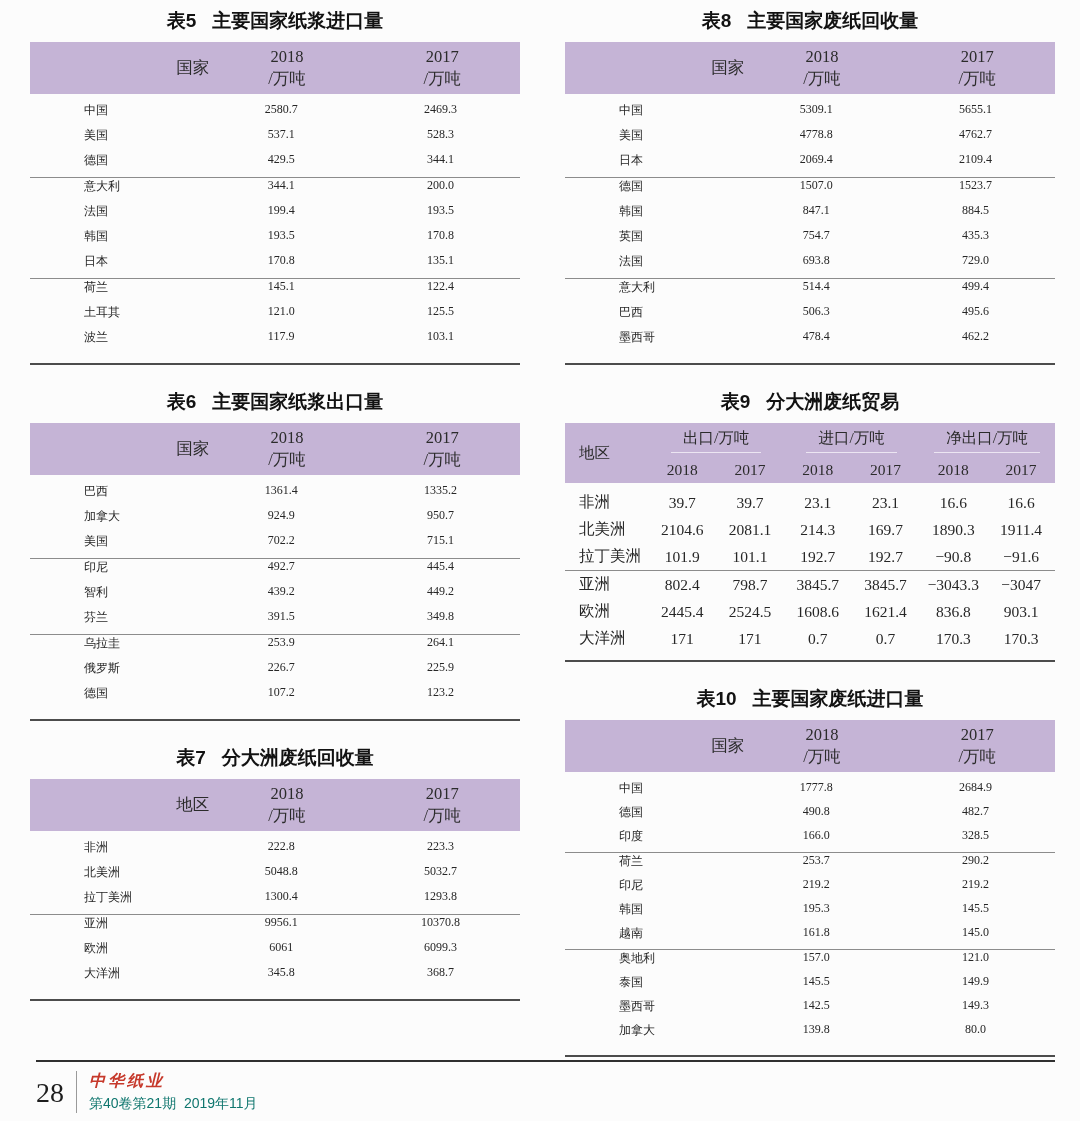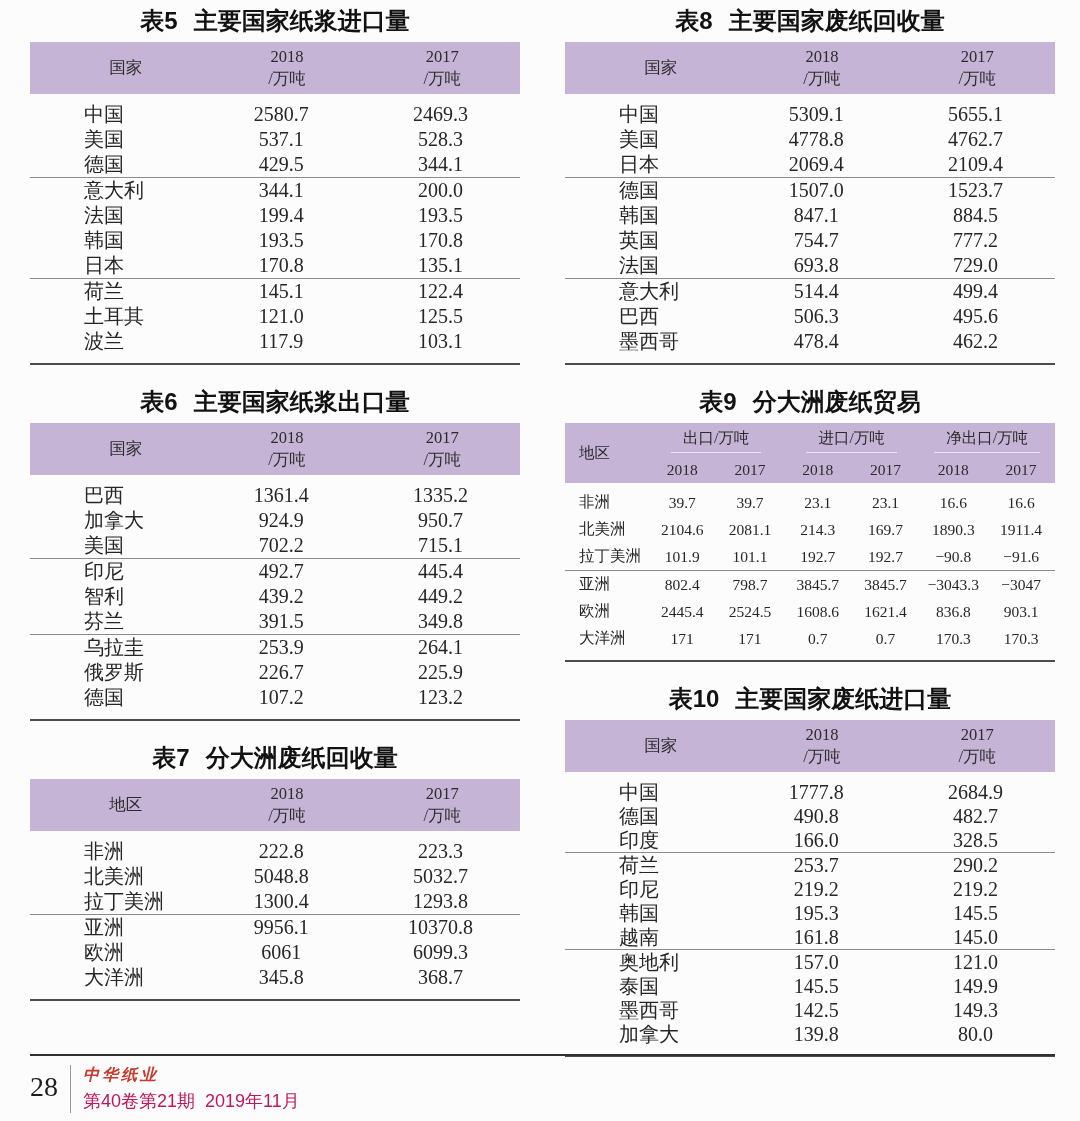--- a/index.html
+++ b/index.html
@@ -14,35 +14,35 @@
     color:#262626;
     overflow:hidden;
   }
   .page{position:relative;width:1080px;height:1121px;}
   .columns{display:flex;gap:45px;padding:6px 25px 0 30px;}
   .col{width:490px;flex:0 0 490px;}
 
   .table-block{margin-bottom:26px;}
   .tbl-title{
     font-family:"Liberation Sans","DejaVu Sans",sans-serif;
-    font-weight:700;font-size:24px;color:#121212;
+    font-weight:700;font-size:19px;color:#121212;
     text-align:center;line-height:22px;margin:4px 0 10px;
   }
   .tbl-title .tno{margin-right:16px;}
 
   
   .thead{
     background:var(--header-bg);height:52px;
     display:flex;align-items:center;
     font-size:16.5px;color:#2b2b2b;
   }
-  .thead .c0{width:35%;text-align:center;margin-left:12px;}
+  .thead .c0{width:35%;text-align:right;margin-left:12px;}
   .thead .cy{width:32.5%;text-align:center;line-height:1.35;}
   .tbody{padding:8px 0 9px;border-bottom:2px solid #4c4c4c;}
-  .trow{display:flex;align-items:center;height:25px;font-size:20px;}
+  .trow{display:flex;align-items:flex-start;height:25px;font-size:12px;}
   .trow.break{border-top:1px solid #8c8c8c;}
   .trow .c0{width:35%;padding-left:54px;box-sizing:border-box;}
   .trow .cy{width:32.5%;text-align:center;}
   #slot-table10 .trow{height:24px;}
 
   
   .thead9{
     background:var(--header-bg);height:60px;display:flex;
     font-size:15.5px;color:#2b2b2b;
   }
@@ -53,33 +53,33 @@
   .t9-group span{display:inline-block;padding:0 12px 3px;border-bottom:1px solid #ece5f2;}
   .t9-years{display:flex;align-items:center;height:26px;}
   .t9-year{width:16.666%;text-align:center;}
   .tbody9{padding:6px 0 8px;border-bottom:2px solid #4c4c4c;}
   .trow9{display:flex;align-items:center;height:27px;font-size:15.5px;}
   .trow9.break{border-top:1px solid #8c8c8c;}
   .trow9 .t9r{width:17%;padding-left:14px;box-sizing:border-box;}
   .trow9 .t9c{width:13.8333%;text-align:center;}
 
   
-  .footer{position:absolute;left:30px;right:25px;bottom:8px;}
+  .footer{position:absolute;left:36px;right:25px;bottom:8px;}
   .footer-rule{border-top:2px solid #303030;margin-bottom:9px;}
   .footer-content{display:flex;align-items:stretch;gap:12px;}
   .page-num{font-size:28px;line-height:1;padding-top:8px;color:#1e1e1e;}
   .v-divider{width:1px;background:#9a9a9a;}
   .journal-block{display:flex;flex-direction:column;justify-content:flex-end;gap:3px;}
   .logo{
     color:var(--logo-red);font-weight:700;font-style:italic;
     font-size:16px;letter-spacing:3px;
     font-family:"DejaVu Serif","Liberation Serif",serif;
   }
   .issue{
-    font-size:18px;color:#be185d;white-space:pre;
+    font-size:14px;color:#0f766e;white-space:pre;
     font-family:"Liberation Sans","DejaVu Sans",sans-serif;
   }
 </style>
 </head>
 <body>
 
 <div class="page">
   <div class="columns">
     <div class="col">
       <section class="table-block" id="slot-table5">
@@ -292,21 +292,21 @@
               <div class="cy">1523.7</div>
             </div>
             <div class="trow">
               <div class="c0">韩国</div>
               <div class="cy">847.1</div>
               <div class="cy">884.5</div>
             </div>
             <div class="trow">
               <div class="c0">英国</div>
               <div class="cy">754.7</div>
-              <div class="cy">777.2</div>
+              <div class="cy">435.3</div>
             </div>
             <div class="trow">
               <div class="c0">法国</div>
               <div class="cy">693.8</div>
               <div class="cy">729.0</div>
             </div>
             <div class="trow break">
               <div class="c0">意大利</div>
               <div class="cy">514.4</div>
               <div class="cy">499.4</div>

